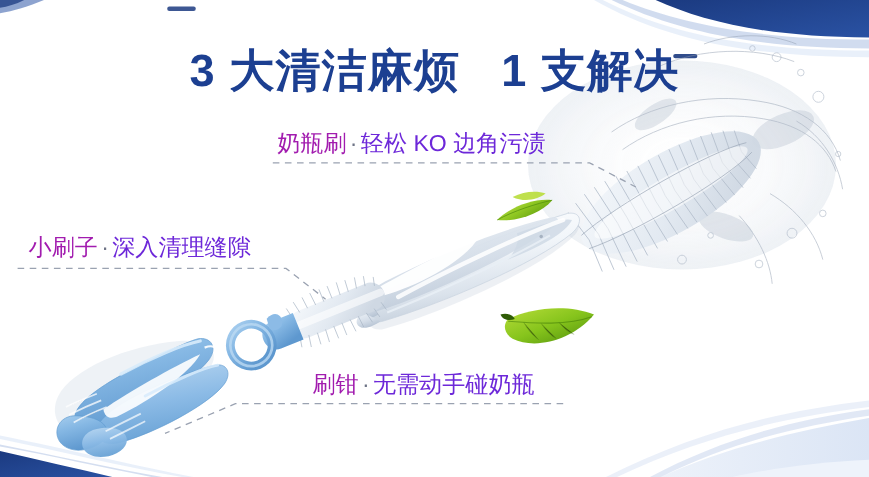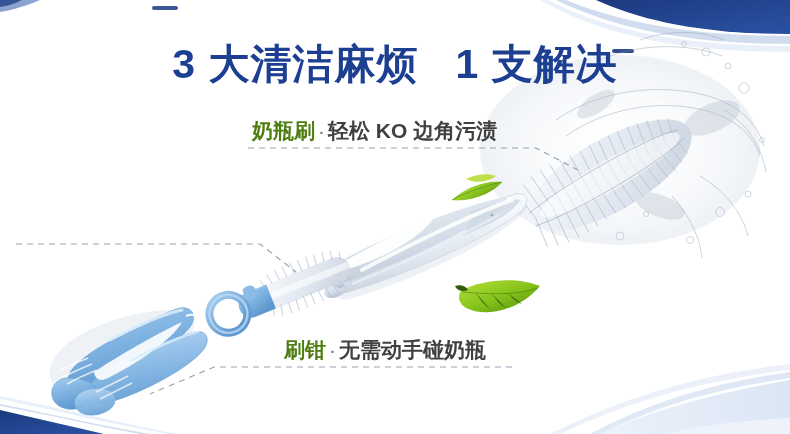--- a/index.html
+++ b/index.html
@@ -44,31 +44,31 @@
 
   
   .label {
     position: absolute;
     white-space: nowrap;
     font-size: 21px;
     line-height: 28px;
     color: #4b5163;
   }
   .label .lead {
-    font-weight: bold;
-    color: #4d7c0f;
+    font-weight: normal;
+    color: #a21caf;
   }
   .label .dot {
     font-weight: normal;
     color: #6d7385;
     padding: 0 3px;
   }
   .label .strong {
-    font-weight: bold;
-    color: #404040;
+    font-weight: normal;
+    color: #6d28d9;
   }
 
   #label-bottlebrush { left: 252px; top: 117px; }
   #label-smallbrush  { left: 26px;  top: 212px; }
   #label-tong        { left: 256px; top: 336px; margin-left: 28px; }
 
   
   .dash-layer {
     position: absolute;
     inset: 0;
@@ -367,18 +367,21 @@
       <path d="M512,367 L214,367 L150,394"></path>
     </g>
   </svg>
 
   <div class="title">3 大清洁麻烦   1 支解决</div>
 
   <div class="label" id="label-bottlebrush">
     <span class="lead">奶瓶刷</span><span class="dot">·</span><span class="strong">轻松 KO 边角污渍</span>
   </div>
 
+  <div class="label" id="label-smallbrush">
+    <span class="lead">小刷子</span><span class="dot">·</span><span class="strong">深入清理缝隙</span>
+  </div>
 
   <div class="label" id="label-tong">
     <span class="lead">刷钳</span><span class="dot">·</span><span class="strong">无需动手碰奶瓶</span>
   </div>
 
 </div>
 
 </body></html>

